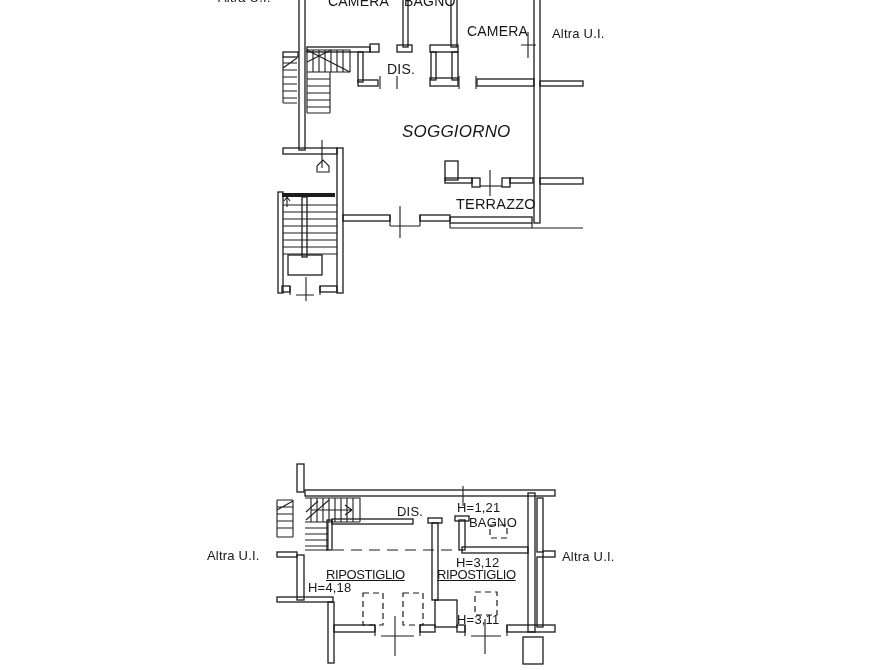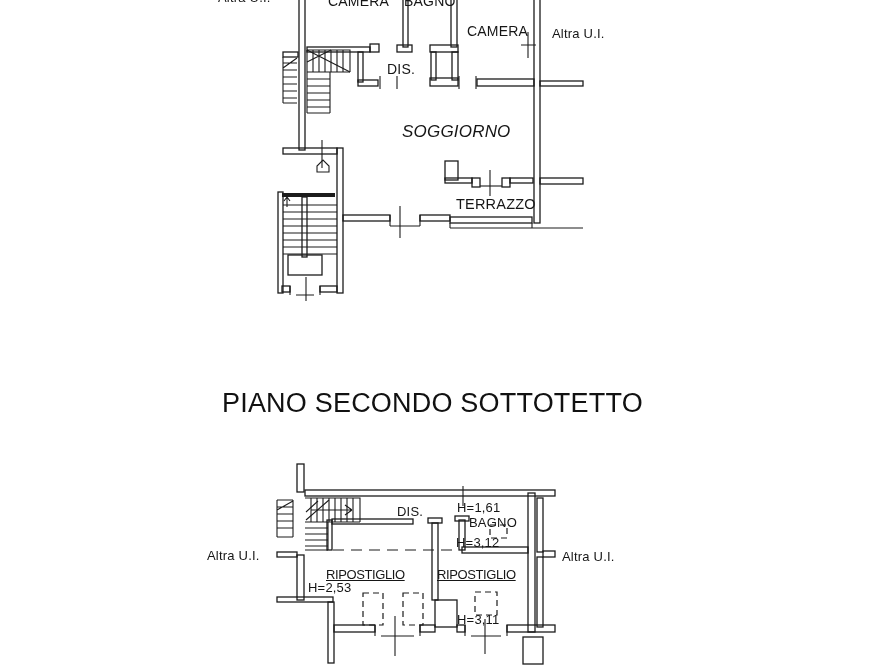--- a/index.html
+++ b/index.html
@@ -163,35 +163,34 @@
       </g>
 
       <g>
         <path class="t" d="M463,486 V506"></path>
         <path class="t" d="M395,616 V656"></path>
         <path class="t" d="M485,619 V654"></path>
       </g>
     </g>
   </svg>
 
-  <div id="title">PIANO SECONDO SOTTOTETTO</div>
 
   <div class="lbl" style="left:218px;top:-9px;">Altra U.I.</div>
   <div class="lbl room" style="left:328px;top:-6px;">CAMERA</div>
   <div class="lbl room" style="left:404px;top:-6px;">BAGNO</div>
   <div class="lbl room" style="left:467px;top:24px;">CAMERA</div>
   <div class="lbl" style="left:552px;top:27px;">Altra U.I.</div>
   <div class="lbl room" style="left:387px;top:62px;">DIS.</div>
   <div class="lbl" style="left:402px;top:123px;font-size:17px;font-style:italic;">SOGGIORNO</div>
   <div class="lbl" style="left:456px;top:197px;font-size:14.5px;">TERRAZZO</div>
 
   <div class="lbl small" style="left:397px;top:505px;">DIS.</div>
-  <div class="lbl small" style="left:457px;top:501px;">H=1,61</div>
+  <div class="lbl small" style="left:457px;top:501px;">H=1,21</div>
   <div class="lbl small" style="left:469px;top:516px;">BAGNO</div>
   <div class="lbl" style="left:207px;top:549px;">Altra U.I.</div>
   <div class="lbl" style="left:562px;top:550px;">Altra U.I.</div>
-  <div class="lbl small" style="left:456px;top:536px;">H=3,12</div>
+  <div class="lbl small" style="left:456px;top:556px;">H=3,12</div>
   <div class="lbl small tight" style="left:326px;top:568px;">RIPOSTIGLIO</div>
   <div class="lbl small tight" style="left:437px;top:568px;">RIPOSTIGLIO</div>
-  <div class="lbl small" style="left:308px;top:581px;">H=2,53</div>
+  <div class="lbl small" style="left:308px;top:581px;">H=4,18</div>
   <div class="lbl small" style="left:457px;top:613px;">H=3,11</div>
 
 </div>
 
 </body></html>

